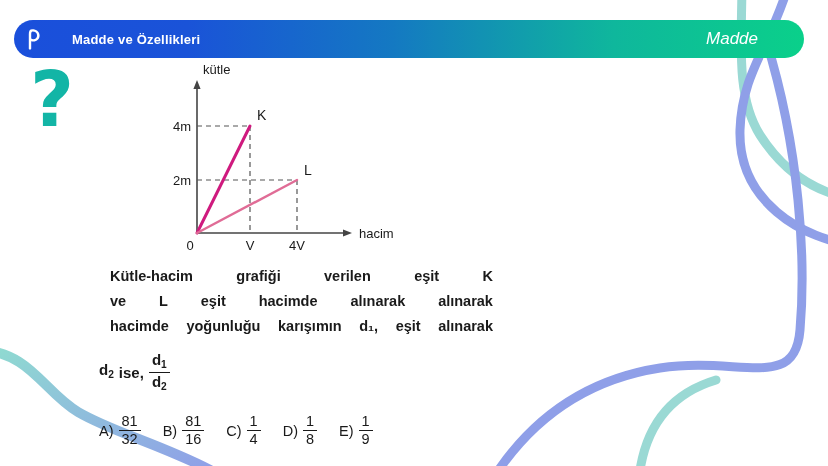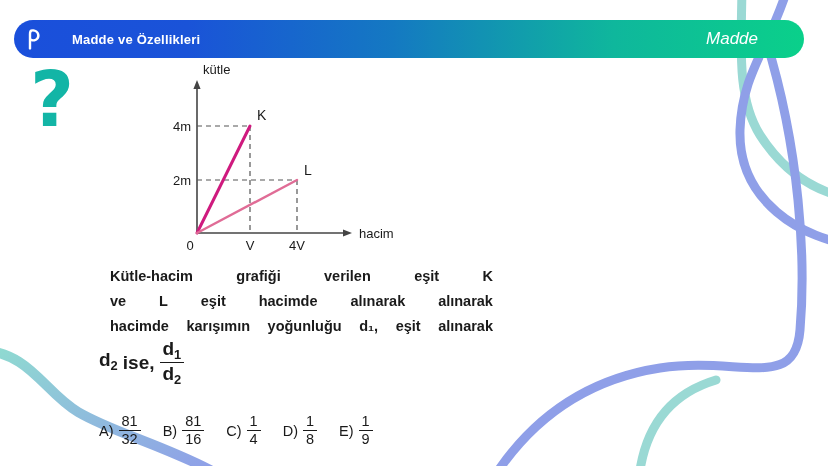--- a/index.html
+++ b/index.html
@@ -101,23 +101,24 @@
   .justified-row {
     display: flex;
     justify-content: space-between;
     white-space: nowrap;
     margin-left: 11px;
   }
   .last-row {
     display: block;
   }
   #question-tail {
-    display: flex;
-    align-items: center;
-    font-size: 19px;
+    margin-top: 13px;
+    display: flex;
+    align-items: center;
+    font-size: 15px;
     font-weight: bold;
     white-space: nowrap;
   }
   sub {
     font-size: 0.68em;
     vertical-align: -0.28em;
     font-weight: bold;
   }
 
   
@@ -238,22 +239,22 @@
   <div class="justified-row">
     <span>ve</span>
     <span>L</span>
     <span>eşit</span>
     <span>hacimde</span>
     <span>alınarak</span>
     <span>alınarak</span>
   </div>
   <div class="justified-row">
     <span>hacimde</span>
+    <span>yoğunluğu</span>
     <span>karışımın</span>
-    <span>yoğunluğu</span>
     <span>d₁,</span>
     <span>eşit</span>
     <span>alınarak</span>
   </div>
 
   <div id="question-tail">
     <span><span>d</span><sub>2</sub></span>
     <span style="margin-left:5px">ise,</span>
     <span class="frac">
       <span class="num"><span>d</span><sub>1</sub></span>

